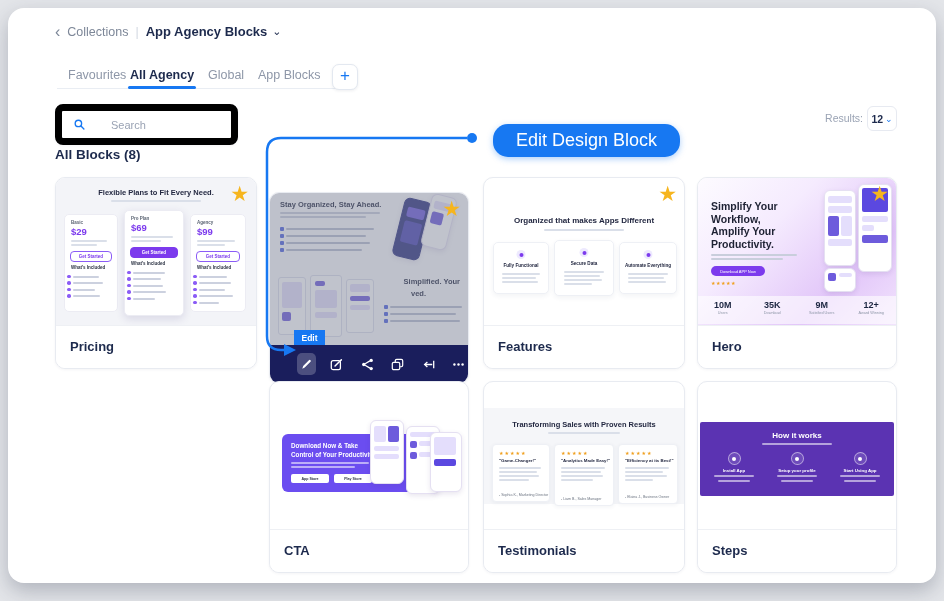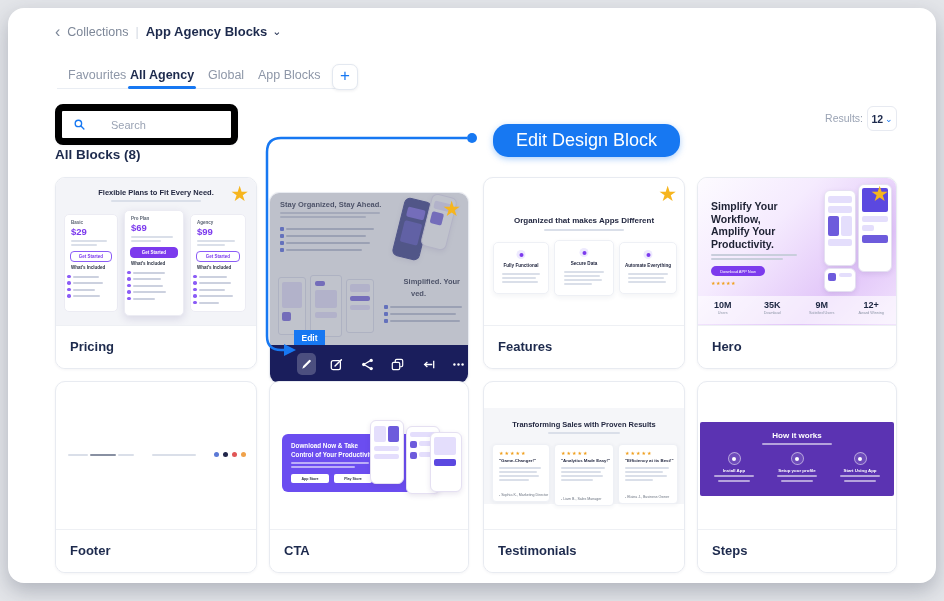--- a/index.html
+++ b/index.html
@@ -364,35 +364,20 @@
             <div class="l">Award Winning</div>
           </div>
       </div>
     </div>
     <span class="fav">★</span>
     <div class="labelstrip">
         <span>Hero</span>
       </div>
   </div>
 
-  <div class="card" style="left:55px;top:381px">
-    <div class="bar lt" style="left:12px;top:72px;width:20px"></div>
-    <div class="bar" style="left:34px;top:72px;width:26px;background:#8890a2"></div>
-    <div class="bar lt" style="left:62px;top:72px;width:16px"></div>
-    <div class="bar lt" style="left:96px;top:72px;width:44px"></div>
-    <div style="position:absolute;left:158px;top:70px;display:flex;gap:4px">
-      <div style="width:5px;height:5px;border-radius:50%;background:#5b79d6"></div>
-      <div style="width:5px;height:5px;border-radius:50%;background:#22264a"></div>
-      <div style="width:5px;height:5px;border-radius:50%;background:#e05656"></div>
-      <div style="width:5px;height:5px;border-radius:50%;background:#f0a24a"></div>
-    </div>
-    <div class="labelstrip">
-        <span>Footer</span>
-      </div>
-  </div>
 
   <div class="card" style="left:269px;top:381px;width:198px">
     <div class="cta-banner">
       <div class="cta-title">
         <div>Download Now &amp; Take</div>
         <div>Control of Your Productivity!</div>
       </div>
       <div class="bar wt" style="left:9px;top:28px;width:78px"></div>
       <div class="bar wt" style="left:9px;top:32px;width:64px"></div>
       <div class="cta-btn" style="left:9px">App Store</div>

